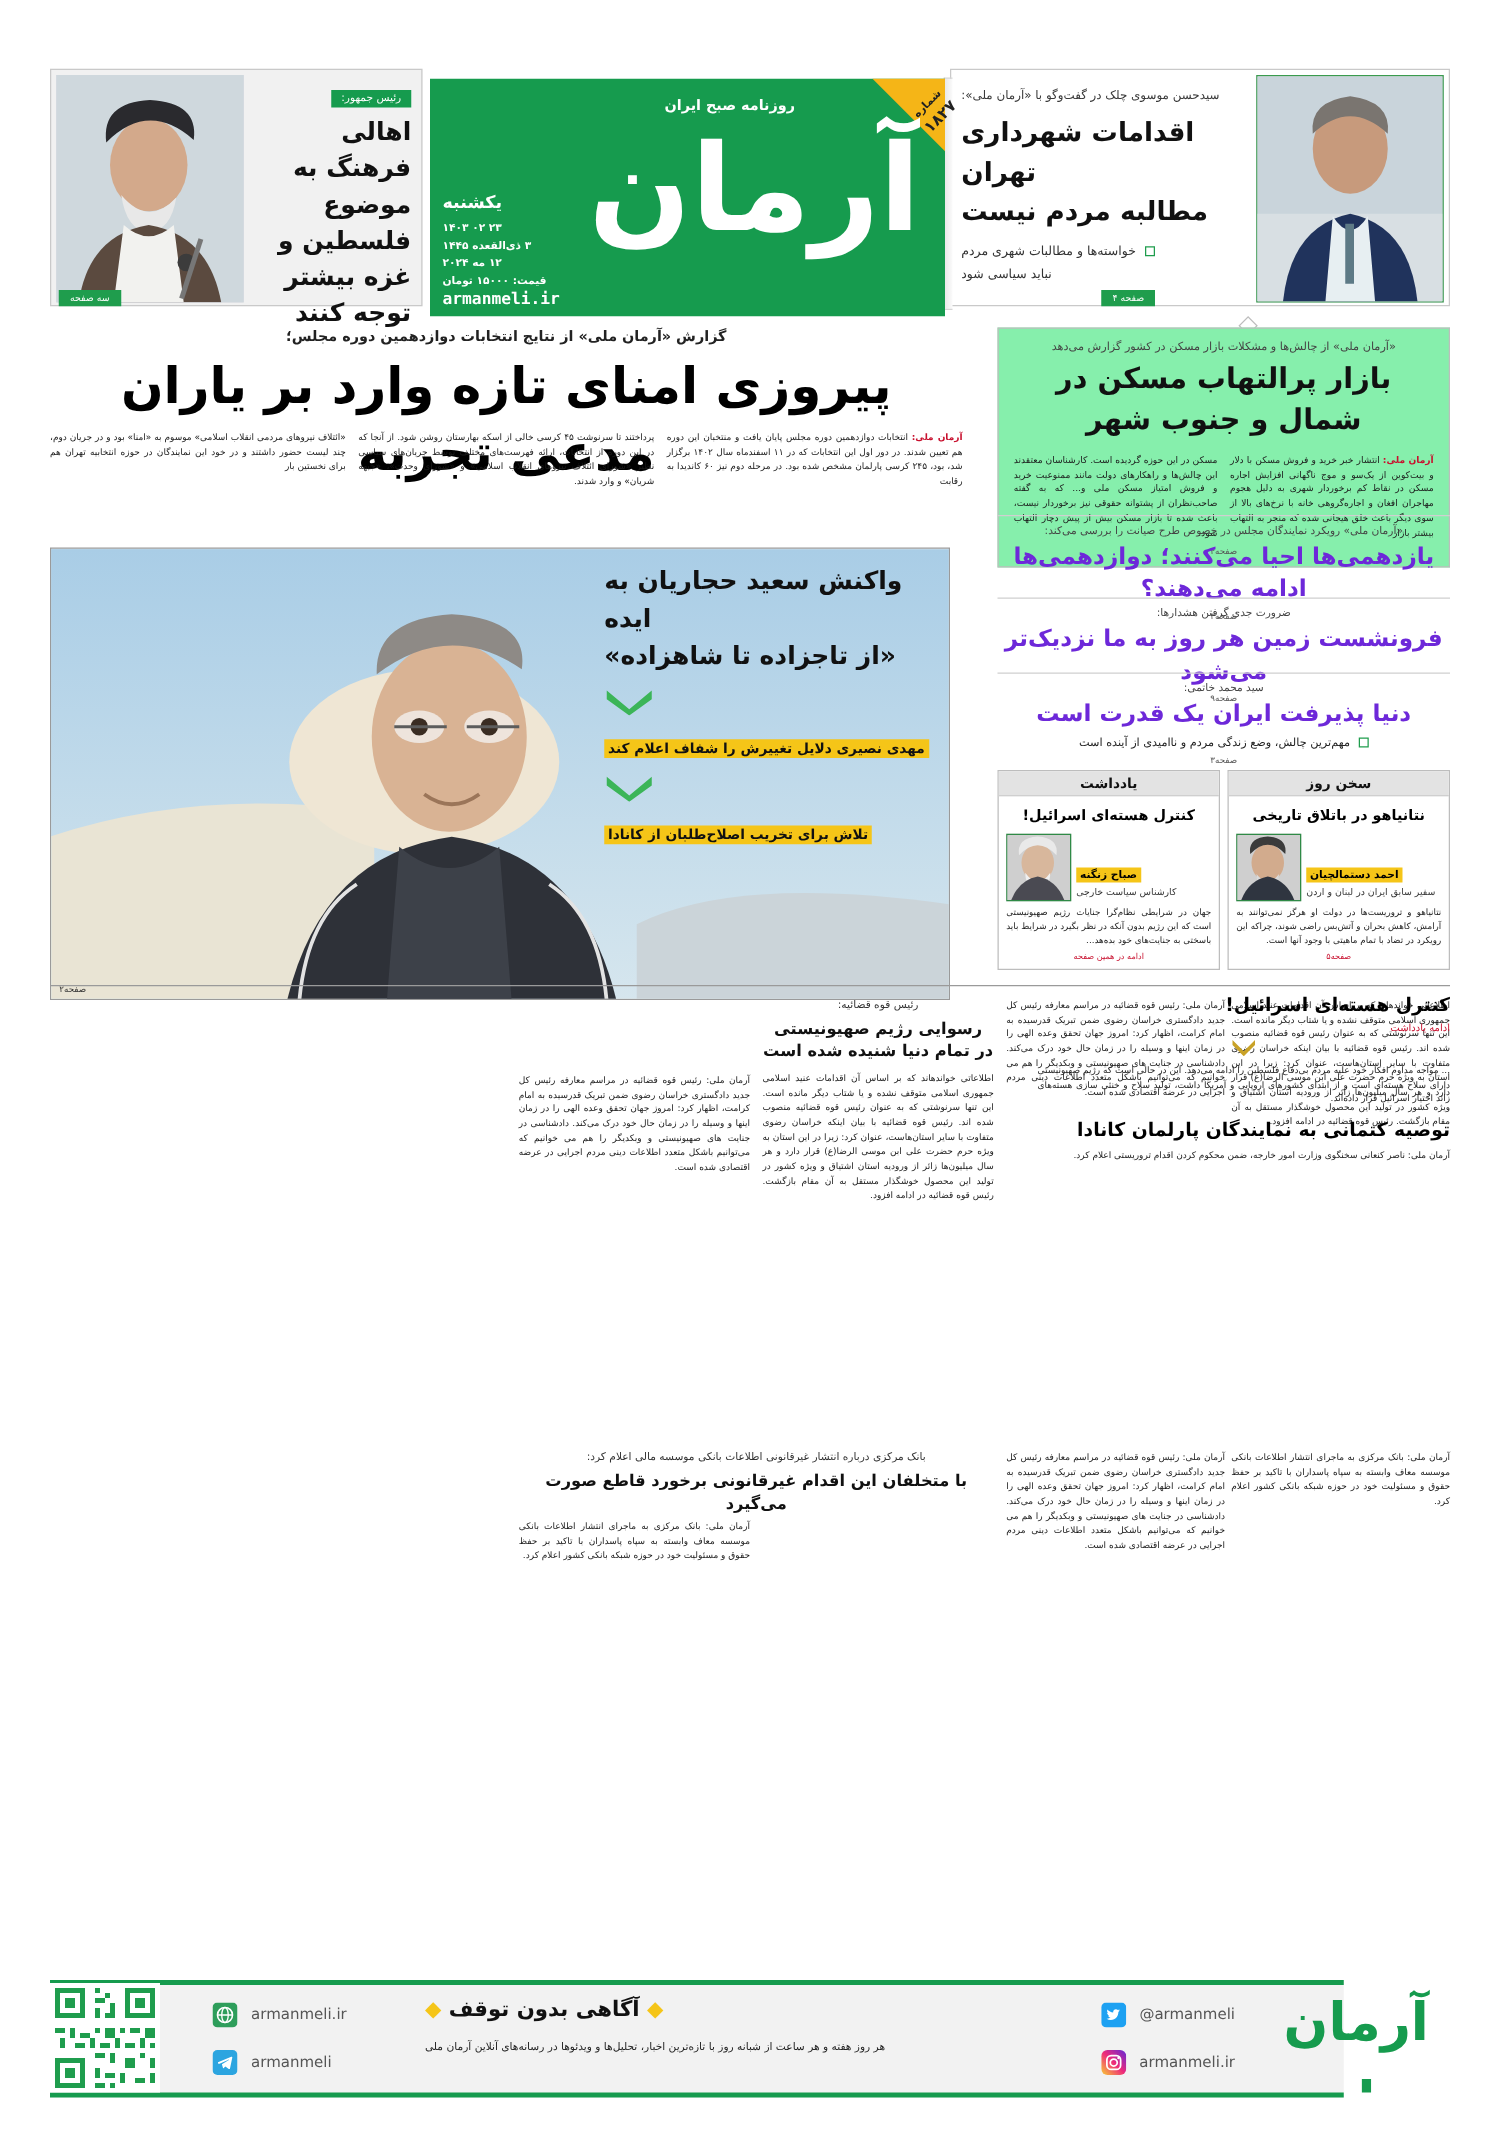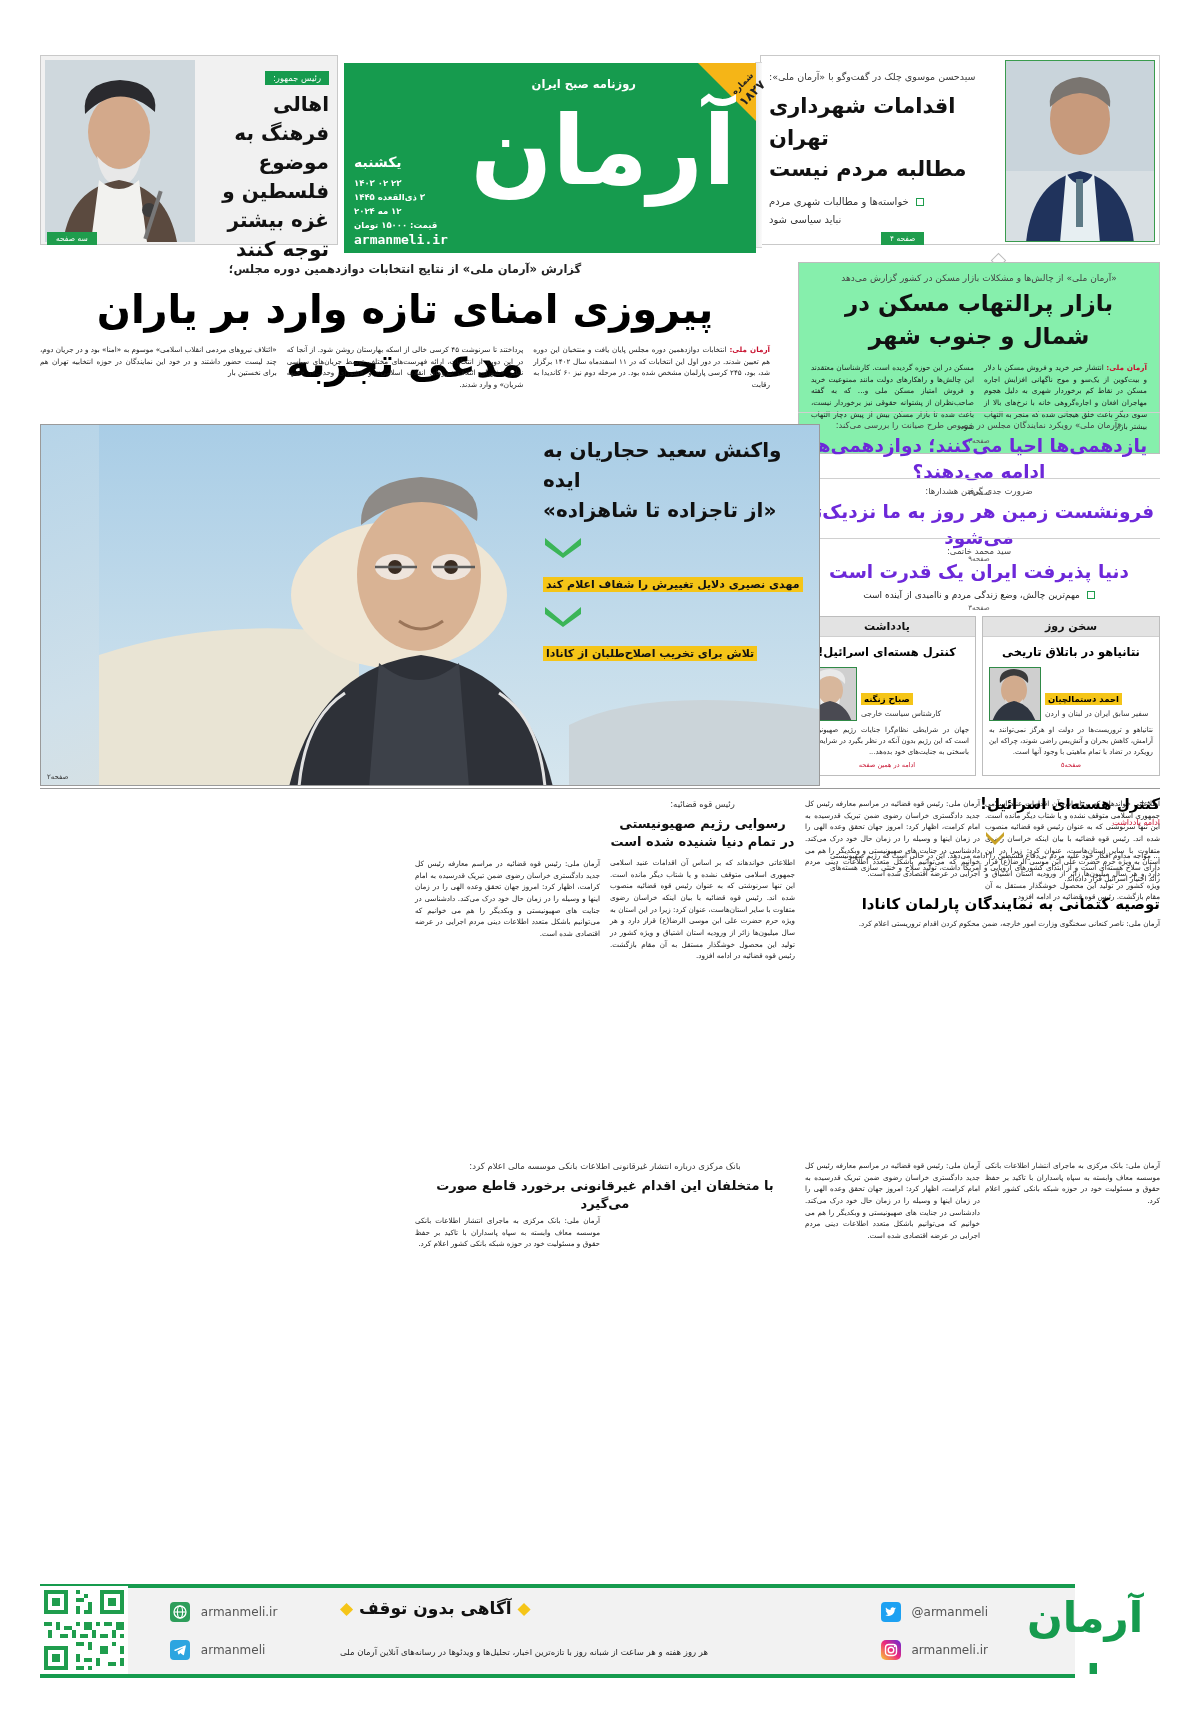--- a/index.html
+++ b/index.html
@@ -88,21 +88,21 @@
   
   .main-kick { position:absolute; right:430px; left:40px; top:262px; text-align:center;
                font-size:11.5px; color:#222; font-weight:bold;}
   .main-h { position:absolute; right:430px; left:40px; top:282px; text-align:center;
             font-size:40px; font-weight:bold; color:#000; line-height:1.35; letter-spacing:-1px;}
   .main-cols { position:absolute; right:430px; left:40px; top:344px; height:55px;
                display:flex; gap:10px; direction:rtl;}
   .main-cols > div { flex:1; font-size:7.2px; line-height:1.6; text-align:justify; color:#1a1a1a;}
 
   
-  .bigphoto { position:absolute; left:40px; top:424px; width:780px; height:362px;
+  .bigphoto { position:absolute; left:40px; top:438px; width:720px; height:362px;
               border:1px solid #9a9a9a; background:linear-gradient(160deg,#b6d4e8,#cfe0ea 45%,#e6e2d6); overflow:hidden;padding-left:32px;}
   .ph-overlay { position:absolute; right:8px; top:10px; width:268px; text-align:left; direction:rtl;}
   .ph-overlay h2 { font-size:20px; font-weight:bold; color:#111; line-height:1.5; text-align:left;}
   .chev { width:40px; height:22px; margin:11px 0 11px auto; }
   .hl { background:#f5c518; color:#111; font-size:11px; font-weight:bold; line-height:1.65;
         padding:1px 3px; display:inline; box-decoration-break:clone; -webkit-box-decoration-break:clone;}
   .ph-pg { position:absolute; left:6px; bottom:4px; font-size:7px; color:#333;}
 
   
   .rule-thick { position:absolute; left:40px; right:40px; border-top:1px solid #9a9a9a;}
@@ -116,21 +116,21 @@
   .rbox .cont { font-size:8px; color:#c8102e; margin-bottom:4px;}
 
   
   .footer { position:absolute; left:40px; top:1584px; width:1120px; height:98px; }
   .fbar { position:absolute; left:0; top:0; width:1035px; height:94px; background:#f2f2f2;
           border-top:4px solid #169b4e; border-bottom:4px solid #169b4e;}
   .flogo { position:absolute; right:0; top:2px; width:150px; height:88px; color:#169b4e;
            font-size:42px; font-weight:bold; text-align:center; line-height:1.5; overflow:hidden;}
   .fmid { position:absolute; right:320px; left:300px; top:14px; text-align:left;}
   .fmid .t1 { font-size:17px; font-weight:bold; color:#111;}
-  .fmid .t2 { font-size:8.5px; color:#222; margin-top:28px; line-height:1.6;}
+  .fmid .t2 { font-size:8.5px; color:#222; margin-top:14px; line-height:1.6;}
   .soc { position:absolute; font-size:12px; color:#555; direction:ltr; }
   .soc .ico { display:inline-block; width:20px; height:20px; border-radius:4px;
               vertical-align:middle; margin-left:0; margin-right:7px; position:relative;}
   .qr { position:absolute; left:0; top:2px; width:88px; height:88px; }
   .dia { color:#f5c518; }
 </style>
 </head>
 <body>
 
 <div class="page">

